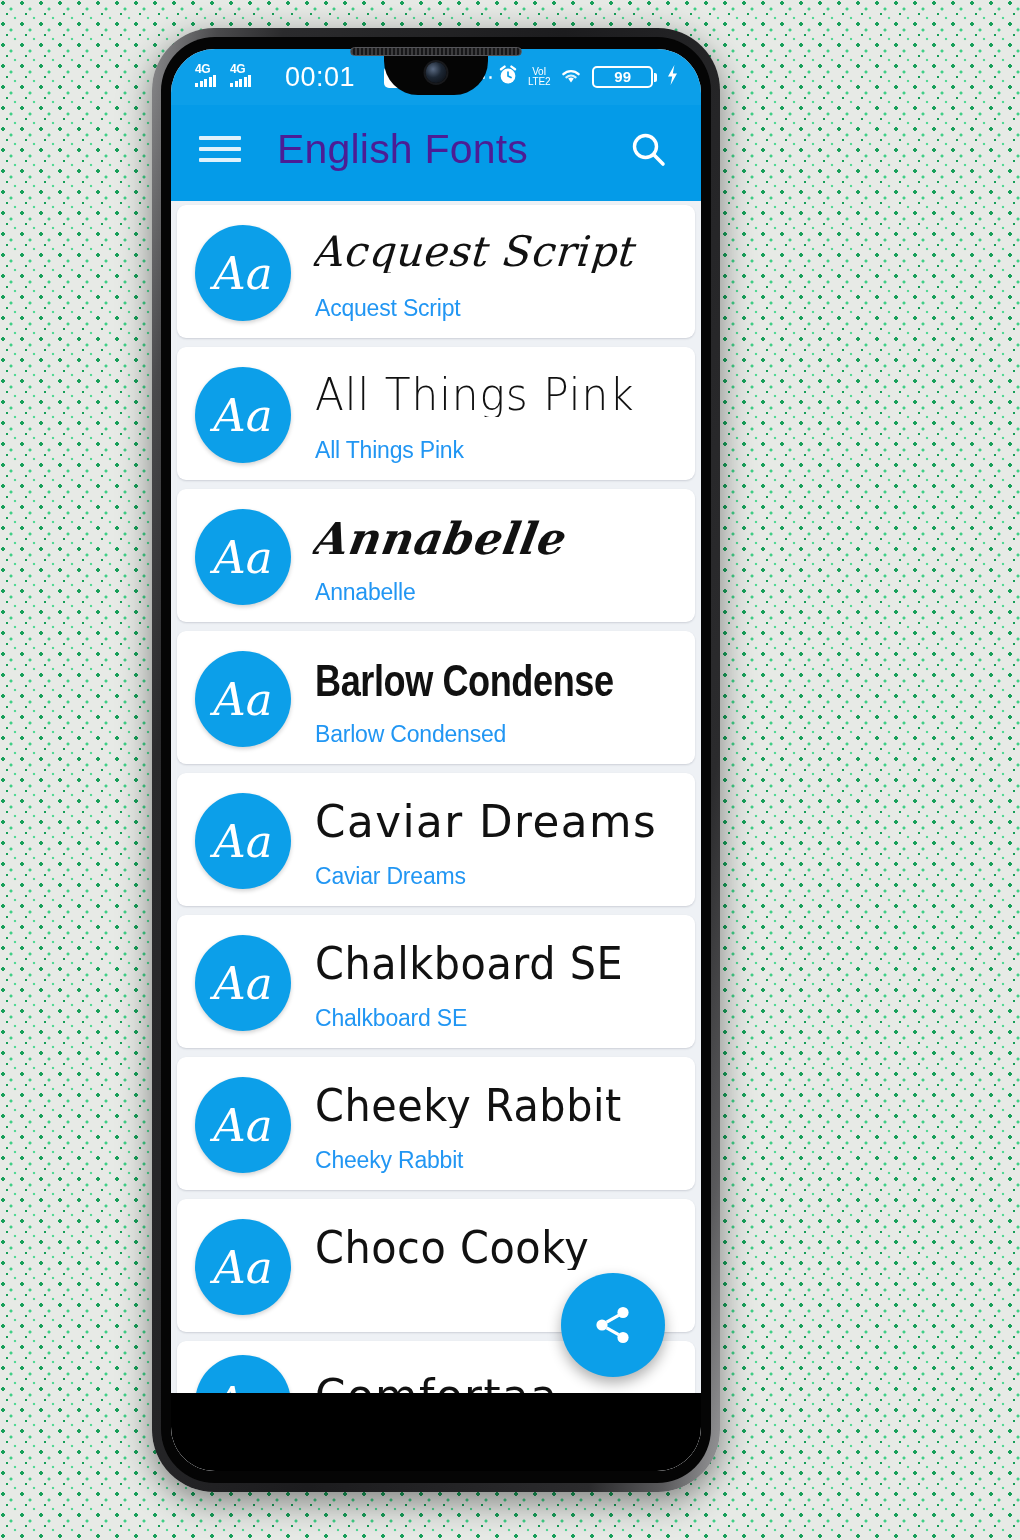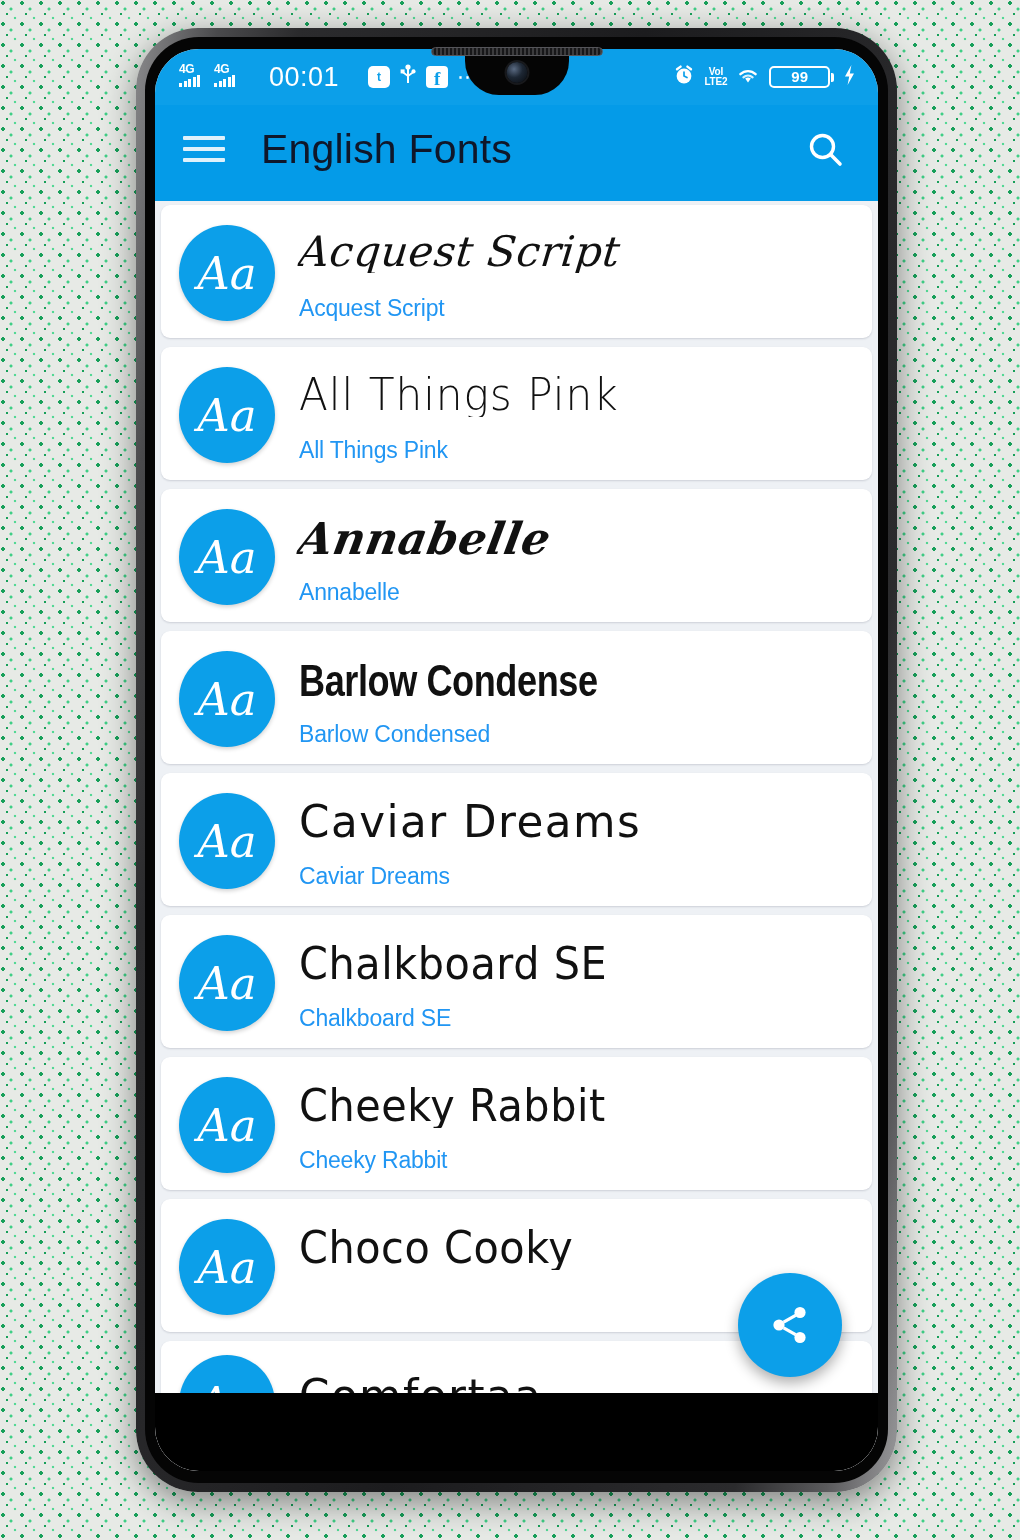--- a/index.html
+++ b/index.html
@@ -25,23 +25,23 @@
       radial-gradient(circle at 3px 3px, #18a05a 1.6px, transparent 1.9px),
       radial-gradient(circle at 11px 9px, #3fcf86 1.4px, transparent 1.7px),
       radial-gradient(circle at 7px 14px, #18a05a 1.2px, transparent 1.5px),
       radial-gradient(circle at 15px 18px, #53d894 1.3px, transparent 1.6px);
     background-size: 19px 21px, 19px 21px, 19px 21px, 19px 21px;
   }
 
   
   #phone {
     position: absolute;
-    left: 136px;
+    left: 152px;
     top: 28px;
-    width: 761px;
+    width: 568px;
     height: 1464px;
     border-radius: 62px;
     background: linear-gradient(100deg, #8c8c8e 0%, #4a4a4c 8%, #2b2b2d 16%,
                                 #1c1c1e 50%, #2b2b2d 84%, #5a5a5c 93%, #9b9b9d 100%);
     box-shadow: 0 10px 34px rgba(0,0,0,0.46);
     padding: 9px;
   }
 
   #phone-inner {
     position: relative;
@@ -160,21 +160,21 @@
     display: flex;
     align-items: flex-end;
     justify-content: center;
     line-height: 1;
   }
 
   .dots-icon { font-size: 21px; letter-spacing: 1px; line-height: 0.6; }
 
   .volte {
     font-size: 10px;
-    font-weight: 700;
+    font-weight: 400;
     line-height: 1.0;
     text-align: center;
     letter-spacing: -0.2px;
   }
 
   .battery {
     display: flex;
     align-items: center;
   }
   .battery .body {
@@ -217,21 +217,21 @@
     z-index: 21;
   }
 
   
   #app-bar {
     height: 96px;
     background: #049be8;
     display: flex;
     align-items: center;
     padding: 0 30px 8px 26px;
-    color: #0f172a;
+    color: #4c1d95;
   }
 
   #hamburger {
     width: 46px;
     height: 34px;
     display: flex;
     flex-direction: column;
     justify-content: space-between;
     padding: 4px 2px;
     cursor: pointer;

